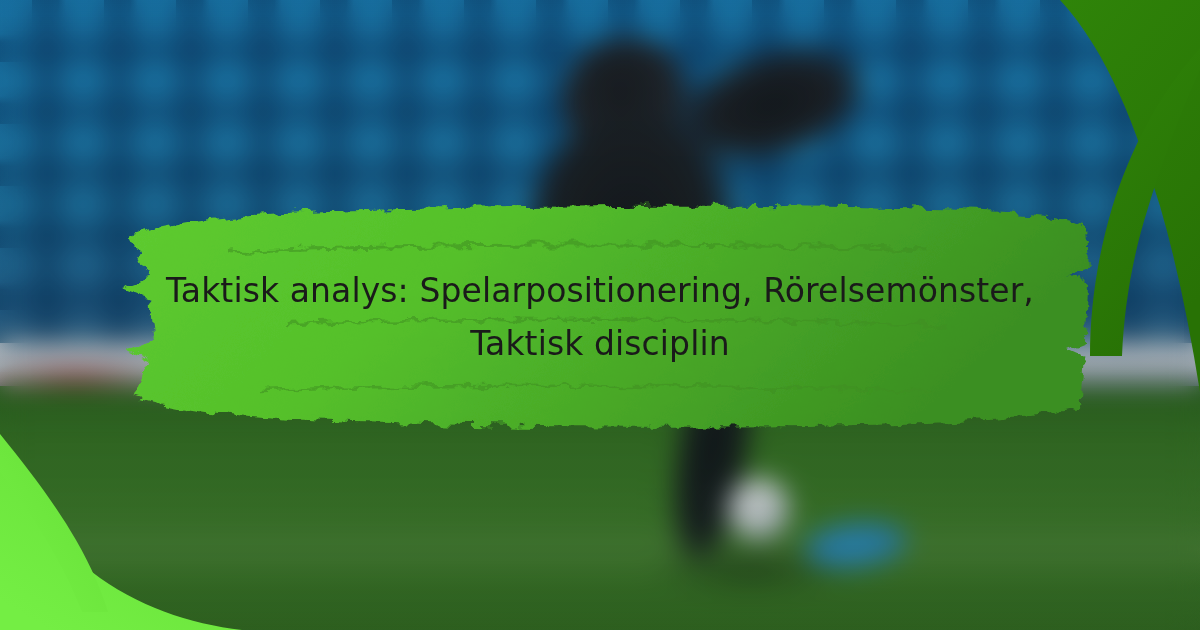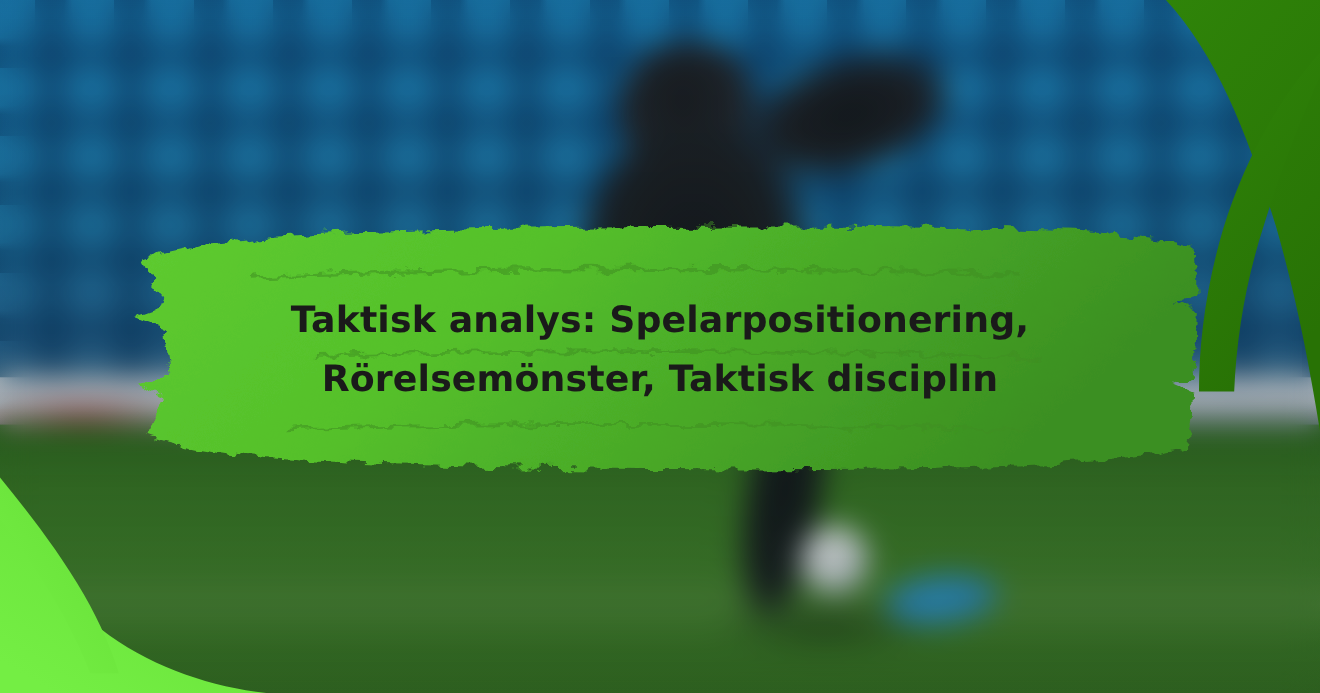--- a/index.html
+++ b/index.html
@@ -191,21 +191,21 @@
   }
 
   
   .headline {
     position: absolute;
     left: 0; right: 0;
     top: 264px;
     text-align: center;
     color: #1a1a1a;
     font-size: 33px;
-    font-weight: 700;
+    font-weight: 400;
     line-height: 1.62;
     letter-spacing: 0.1px;
     padding: 0 120px;
     box-sizing: border-box;
     white-space: pre-line;
   }
 </style>
 </head>
 <body>
 

